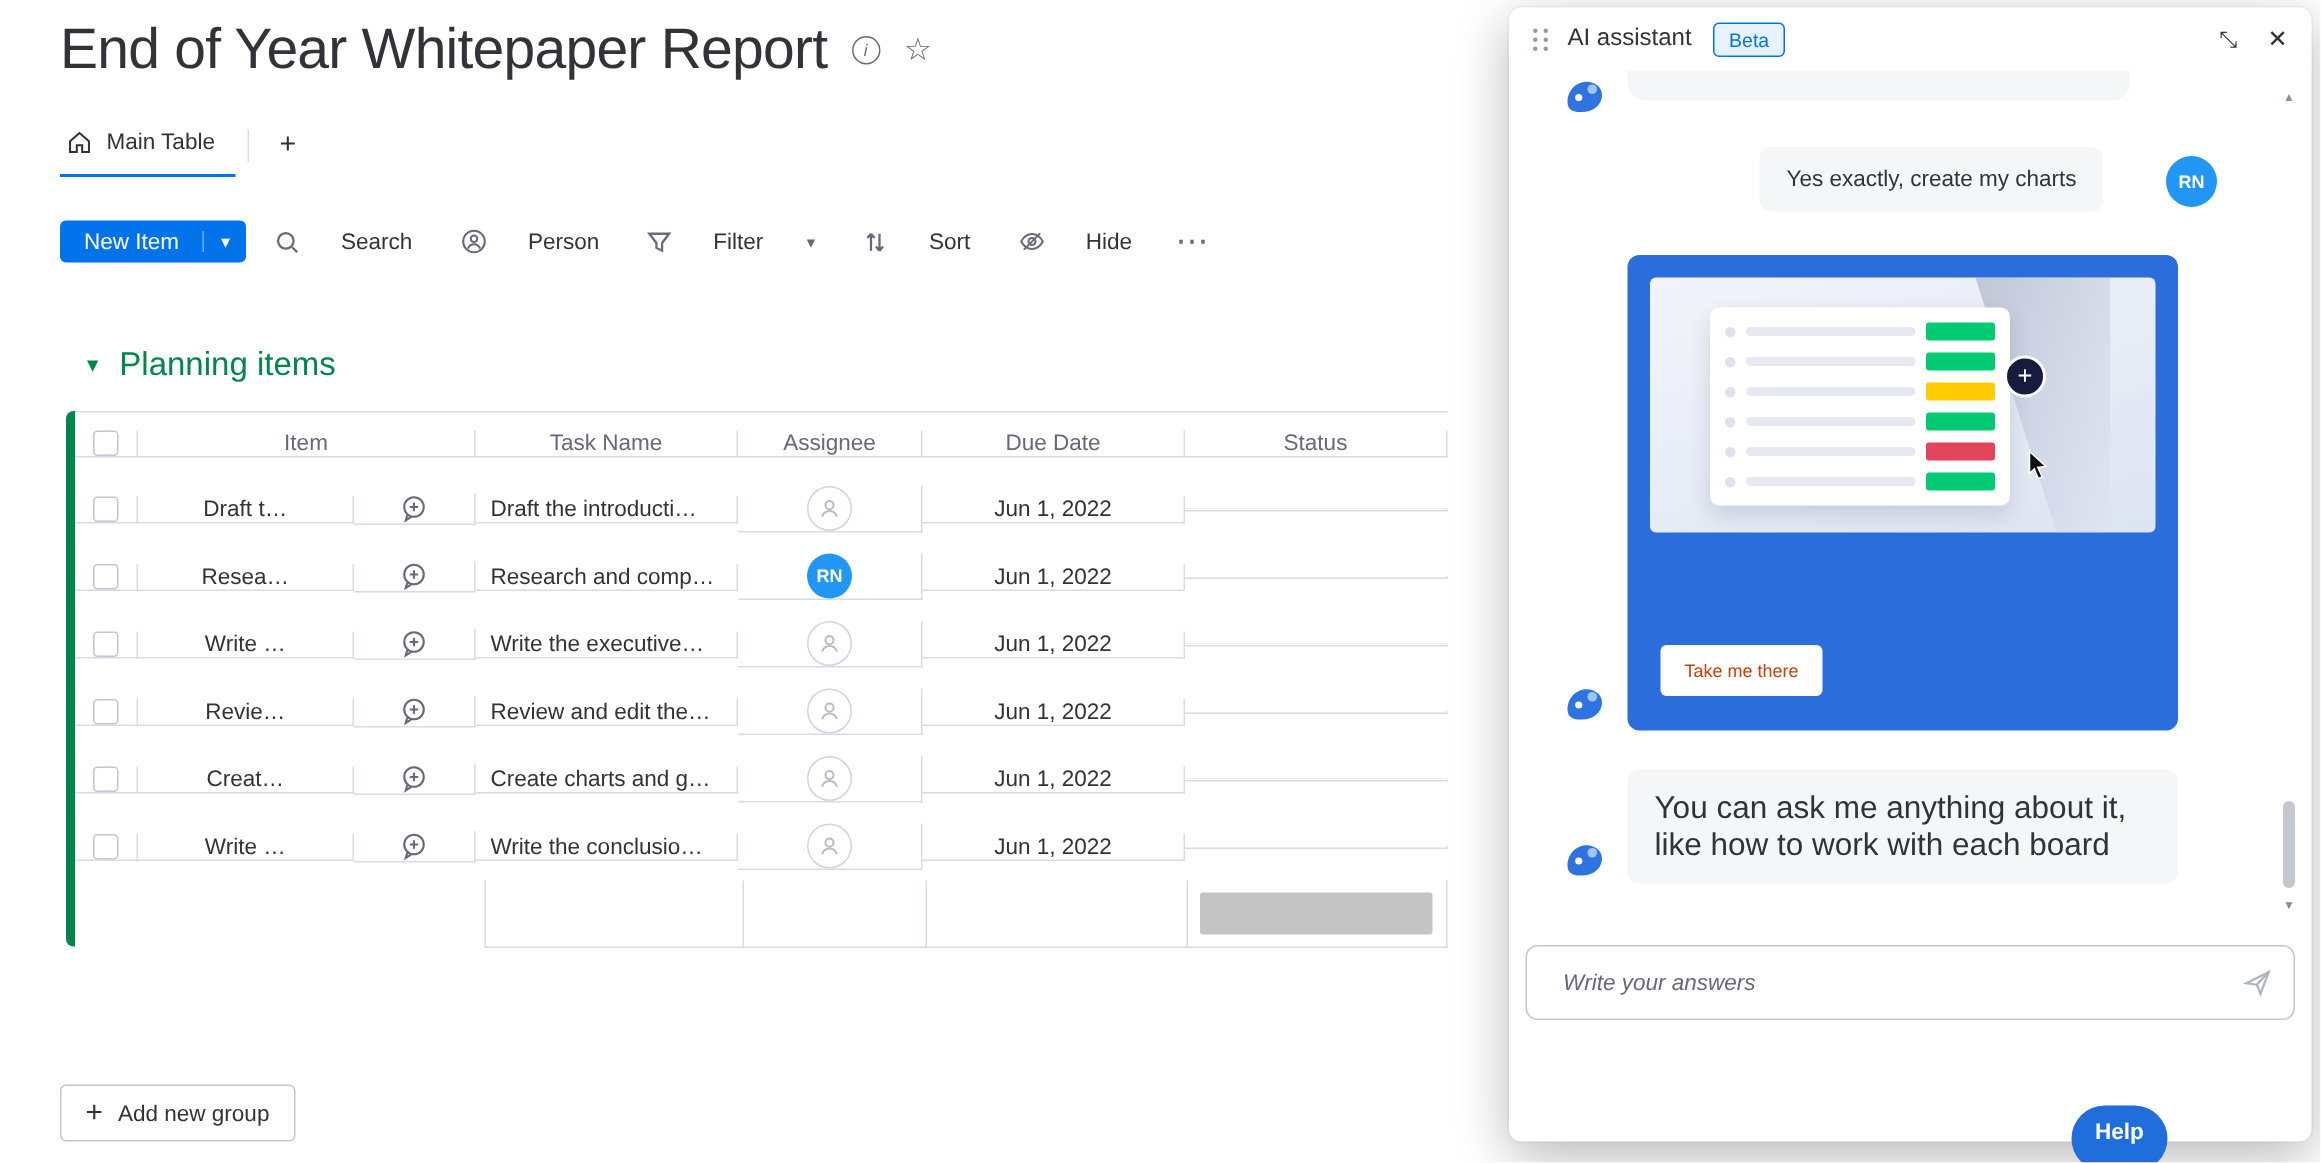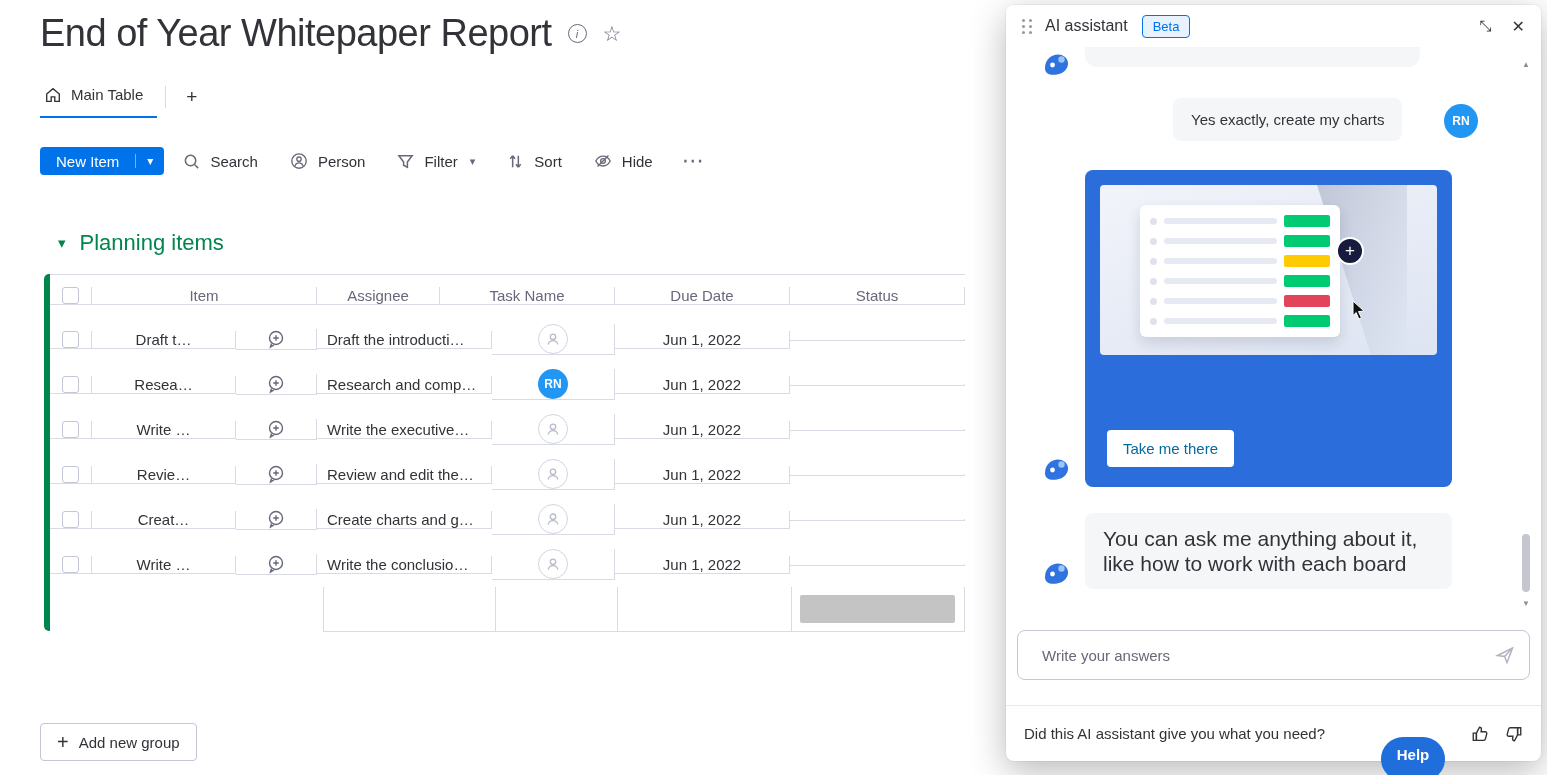--- a/index.html
+++ b/index.html
@@ -22,21 +22,21 @@
   .tab{display:flex;align-items:flex-start;gap:9px;padding:10px 14px 10px 4px;border-bottom:2px solid var(--blue);
     color:var(--text);font-size:15px;cursor:pointer;height:42px;}
   .tab svg{stroke:var(--text);}
   .tab-div{width:1px;height:22px;background:var(--line);margin:0 8px;}
   .add-tab{font-size:19px;color:var(--text);padding:4px 12px;cursor:pointer;}
 
   .toolbar{position:absolute;left:40px;top:142px;display:flex;align-items:center;gap:6px;}
   .btn-new{display:flex;align-items:center;background:var(--blue);color:#fff;border-radius:4px;height:28px;cursor:pointer;}
   .btn-new-label{display:flex;align-items:center;padding:0 16px;font-size:15px;}
   .btn-new-caret{display:flex;align-items:center;padding:0 11px;border-left:1px solid rgba(255,255,255,.45);font-size:12px;}
-  .tb-btn{display:flex;align-items:center;gap:10px;height:38px;padding:0 13px;border-radius:4px;
+  .tb-btn{display:flex;align-items:center;gap:27px;height:38px;padding:0 13px;border-radius:4px;
     color:var(--text);font-size:15px;cursor:pointer;}
   .tb-btn svg{stroke:var(--muted);}
   .tb-caret{font-size:11px;color:var(--muted);margin-left:2px;}
   .tb-more{font-size:22px;color:var(--muted);letter-spacing:1px;padding:0 10px;cursor:pointer;}
 
   .group-head{position:absolute;left:58px;top:230px;display:flex;align-items:center;gap:14px;color:var(--green);cursor:pointer;}
   .group-head .gh-caret{font-size:15px;}
   .group-head .gh-title{font-size:22px;font-weight:500;}
 
   .table{position:absolute;left:44px;top:274px;width:921px;}
@@ -96,31 +96,31 @@
   .mini{position:absolute;left:40px;top:20px;width:200px;height:132px;background:#fff;border-radius:6px;
     box-shadow:0 6px 14px rgba(27,34,65,.14);padding:10px 10px;display:flex;flex-direction:column;justify-content:space-between;}
   .mini .mr{display:flex;align-items:center;gap:7px;height:12px;}
   .mini .dot{width:7px;height:7px;border-radius:50%;background:#dfe2ec;}
   .mini .ln{flex:1;height:6px;border-radius:3px;background:#e6e9f1;}
   .mini .chip{width:46px;height:12px;border-radius:2px;}
   .plus-circle{position:absolute;left:236px;top:52px;width:28px;height:28px;border-radius:50%;background:#171b3d;
     color:#fff;font-size:17px;display:flex;align-items:center;justify-content:center;border:2px solid #fff;}
   .cursor{position:absolute;left:250px;top:115px;}
   .card-text{position:absolute;left:22px;top:200px;right:20px;color:#fff;font-size:16px;line-height:26px;}
-  .card-btn{position:absolute;left:22px;top:260px;background:#fff;color:#0369a1;font-size:15px;font-weight:500;
+  .card-btn{position:absolute;left:22px;top:260px;background:#fff;color:#c2410c;font-size:12px;font-weight:500;
     padding:10px 16px;border-radius:4px;cursor:pointer;display:inline-block;}
   .b-bubble{position:absolute;left:79px;top:466px;width:367px;background:var(--bubble);border-radius:8px;
     padding:13px 18px;font-size:21px;line-height:25px;color:var(--text);}
   .scroll{position:absolute;right:9px;top:55px;width:12px;height:548px;}
   .scroll .arr{position:absolute;left:0;width:12px;font-size:8px;color:#8a8f98;text-align:center;cursor:pointer;}
   .scroll .thumb{position:absolute;left:2px;bottom:16px;width:8px;height:58px;background:#c4c7cf;border-radius:4px;cursor:grab;}
 
   .ask{position:absolute;left:11px;top:625px;width:513px;height:50px;border:1px solid #c3c6d4;border-radius:8px;
     display:flex;align-items:center;padding:0 14px 0 24px;}
-  .ask input{flex:1;border:none;outline:none;font-size:15px;color:var(--text);}
+  .ask input{flex:1;border:none;outline:none;font-size:15px;color:var(--text);font-style:italic;}
   .ask input::placeholder{color:var(--muted);}
   .send{cursor:pointer;display:flex;align-items:center;}
 
   .p-footer{position:absolute;left:0;right:0;top:700px;height:56px;border-top:1px solid #e6e9ef;display:flex;
     align-items:center;padding:0 18px;font-size:15px;color:var(--text);}
   .thumbs{margin-left:auto;display:flex;gap:16px;align-items:center;}
   .thumbs svg{cursor:pointer;}
 
   .help{position:absolute;left:1381px;top:737px;width:64px;height:44px;background:#1f6edc;border-radius:22px;
     color:#fff;font-size:15px;font-weight:600;display:flex;align-items:flex-start;justify-content:center;
@@ -199,22 +199,22 @@
   </div>
 
   <div class="table">
     <div class="green-bar"></div>
     <div class="grid">
       <div class="hrow">
         <div class="c hc w-chk">
             <span class="chk"></span>
           </div>
         <div class="c hc w-itemhead">Item</div>
+        <div class="c hc w-task" style="justify-content:center;padding-left:0;">Task Name</div>
         <div class="c hc w-asg">Assignee</div>
-        <div class="c hc w-task" style="justify-content:center;padding-left:0;">Task Name</div>
         <div class="c hc w-due">Due Date</div>
         <div class="c hc w-status" style="justify-content:center;">Status</div>
       </div>
 
       <div class="trow">
         <div class="c w-chk">
             <span class="chk"></span>
           </div>
         <div class="c w-item">Draft t…</div>
         <div class="c w-exp">
@@ -492,28 +492,15 @@
     <div class="ask">
       <input type="text" placeholder="Write your answers" style="">
       <span class="send">
         <svg width="20" height="20" viewBox="0 0 20 20" fill="none" stroke="#b0b4c0" stroke-width="1.5">
           <path d="M2.5 10.5 L17.5 3 L12 17.5 L9.5 11.5 L2.5 10.5 Z"></path>
             <path d="M9.5 11.5 L17.5 3"></path>
         </svg>
       </span>
     </div>
 
-    <div class="p-footer">
-      <span>Did this AI assistant give you what you need?</span>
-      <span class="thumbs">
-        <svg width="18" height="18" viewBox="0 0 20 20" fill="none" stroke="#323338" stroke-width="1.5">
-          <path d="M6 9 L9.5 2.5 C10.8 2.5 11.6 3.4 11.6 4.6 L11.2 7.5 H15.8 C17 7.5 17.8 8.6 17.5 9.7 L16 15.5 C15.8 16.4 15 17 14.1 17 H6 Z"></path>
-            <path d="M6 9 H2.5 V17 H6 Z"></path>
-        </svg>
-        <svg width="18" height="18" viewBox="0 0 20 20" fill="none" stroke="#323338" stroke-width="1.5" style="transform:rotate(180deg);">
-          <path d="M6 9 L9.5 2.5 C10.8 2.5 11.6 3.4 11.6 4.6 L11.2 7.5 H15.8 C17 7.5 17.8 8.6 17.5 9.7 L16 15.5 C15.8 16.4 15 17 14.1 17 H6 Z"></path>
-            <path d="M6 9 H2.5 V17 H6 Z"></path>
-        </svg>
-      </span>
-    </div>
   </div>
 
 </div>
 
 </body></html>

